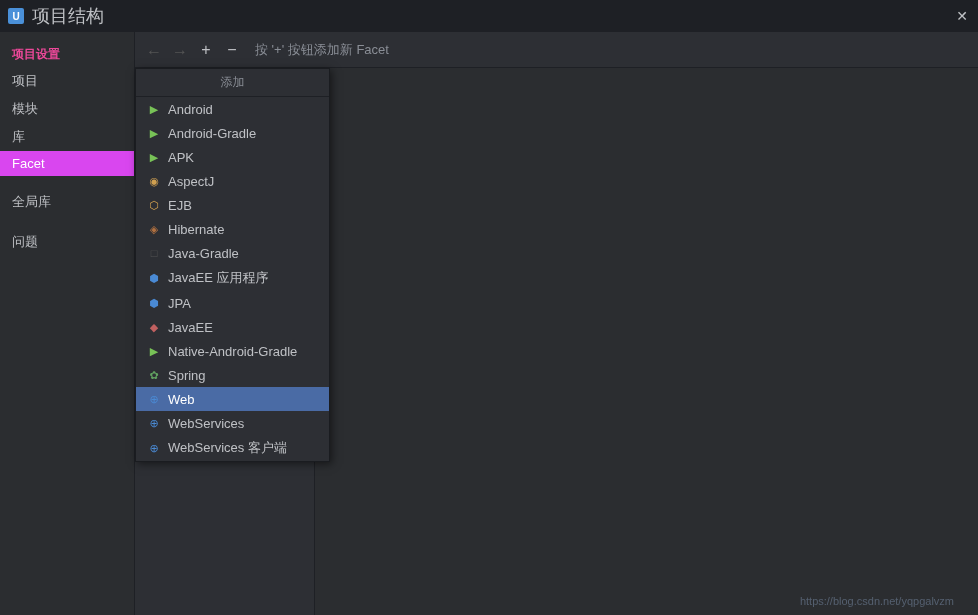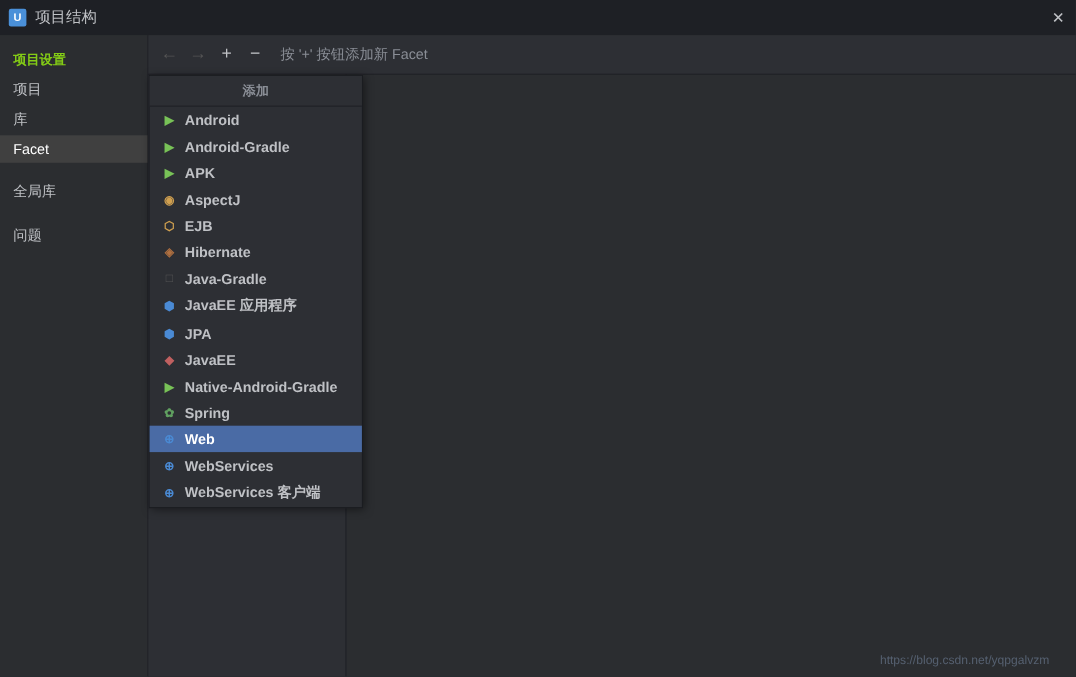--- a/index.html
+++ b/index.html
@@ -25,21 +25,21 @@
     }
     .title-bar-icon {
       width: 16px;
       height: 16px;
       background: #4a90d9;
       border-radius: 2px;
       display: flex; align-items: center; justify-content: center;
       font-size: 10px; color: white; font-weight: bold;
     }
     .title-bar-text {
-      font-size: 14px;
+      font-size: 18px;
       color: #bfc1c5;
     }
     .title-bar-close {
       margin-left: auto;
       width: 16px; height: 16px;
       display: flex; align-items: center; justify-content: center;
       color: #bfc1c5; cursor: pointer; font-size: 14px;
     }
 
     
@@ -50,32 +50,32 @@
 
     
     .sidebar {
       width: 135px;
       background-color: #2b2d30;
       border-right: 1px solid #1e2025;
       padding-top: 8px;
     }
     .nav-section-label {
       font-size: 12px;
-      color: #84cc16;
+      color: #ec4899;
       padding: 6px 12px 4px 12px;
       font-weight: bold;
     }
     .nav-item {
       padding: 5px 12px;
       cursor: pointer;
       color: #bfc1c5;
       font-size: 13px;
     }
     .nav-item.active {
-      background: #404040;
+      background: #d946ef;
       color: #ffffff;
     }
     .nav-section-gap {
       height: 12px;
     }
 
     
     .content-area {
       flex: 1;
       display: flex;
@@ -127,21 +127,20 @@
     
     .dropdown-menu {
       position: absolute;
       top: 0;
       left: 0;
       width: 195px;
       background: #2d2f34;
       border: 1px solid #1a1c20;
       box-shadow: 2px 2px 8px rgba(0,0,0,0.5);
       z-index: 100;
-      font-weight: bold;
     }
     .dropdown-header {
       text-align: center;
       padding: 5px 8px;
       color: #8a8e96;
       font-size: 12px;
       border-bottom: 1px solid #1e2025;
       background: #2d2f34;
     }
     .dropdown-item {
@@ -200,20 +199,21 @@
   </div>
   <span class="title-bar-text">项目结构</span>
   <div class="title-bar-close">✕</div>
 </div>
 
 <div class="main-container">
 
   <div class="sidebar">
     <div class="nav-section-label">项目设置</div>
     <div class="nav-item">项目</div>
+    <div class="nav-item">模块</div>
     <div class="nav-item">库</div>
     <div class="nav-item active">Facet</div>
     <div class="nav-section-gap"></div>
     <div class="nav-item">全局库</div>
     <div class="nav-section-gap"></div>
     <div class="nav-item">问题</div>
   </div>
 
   <div class="content-area">
     <div class="toolbar">

